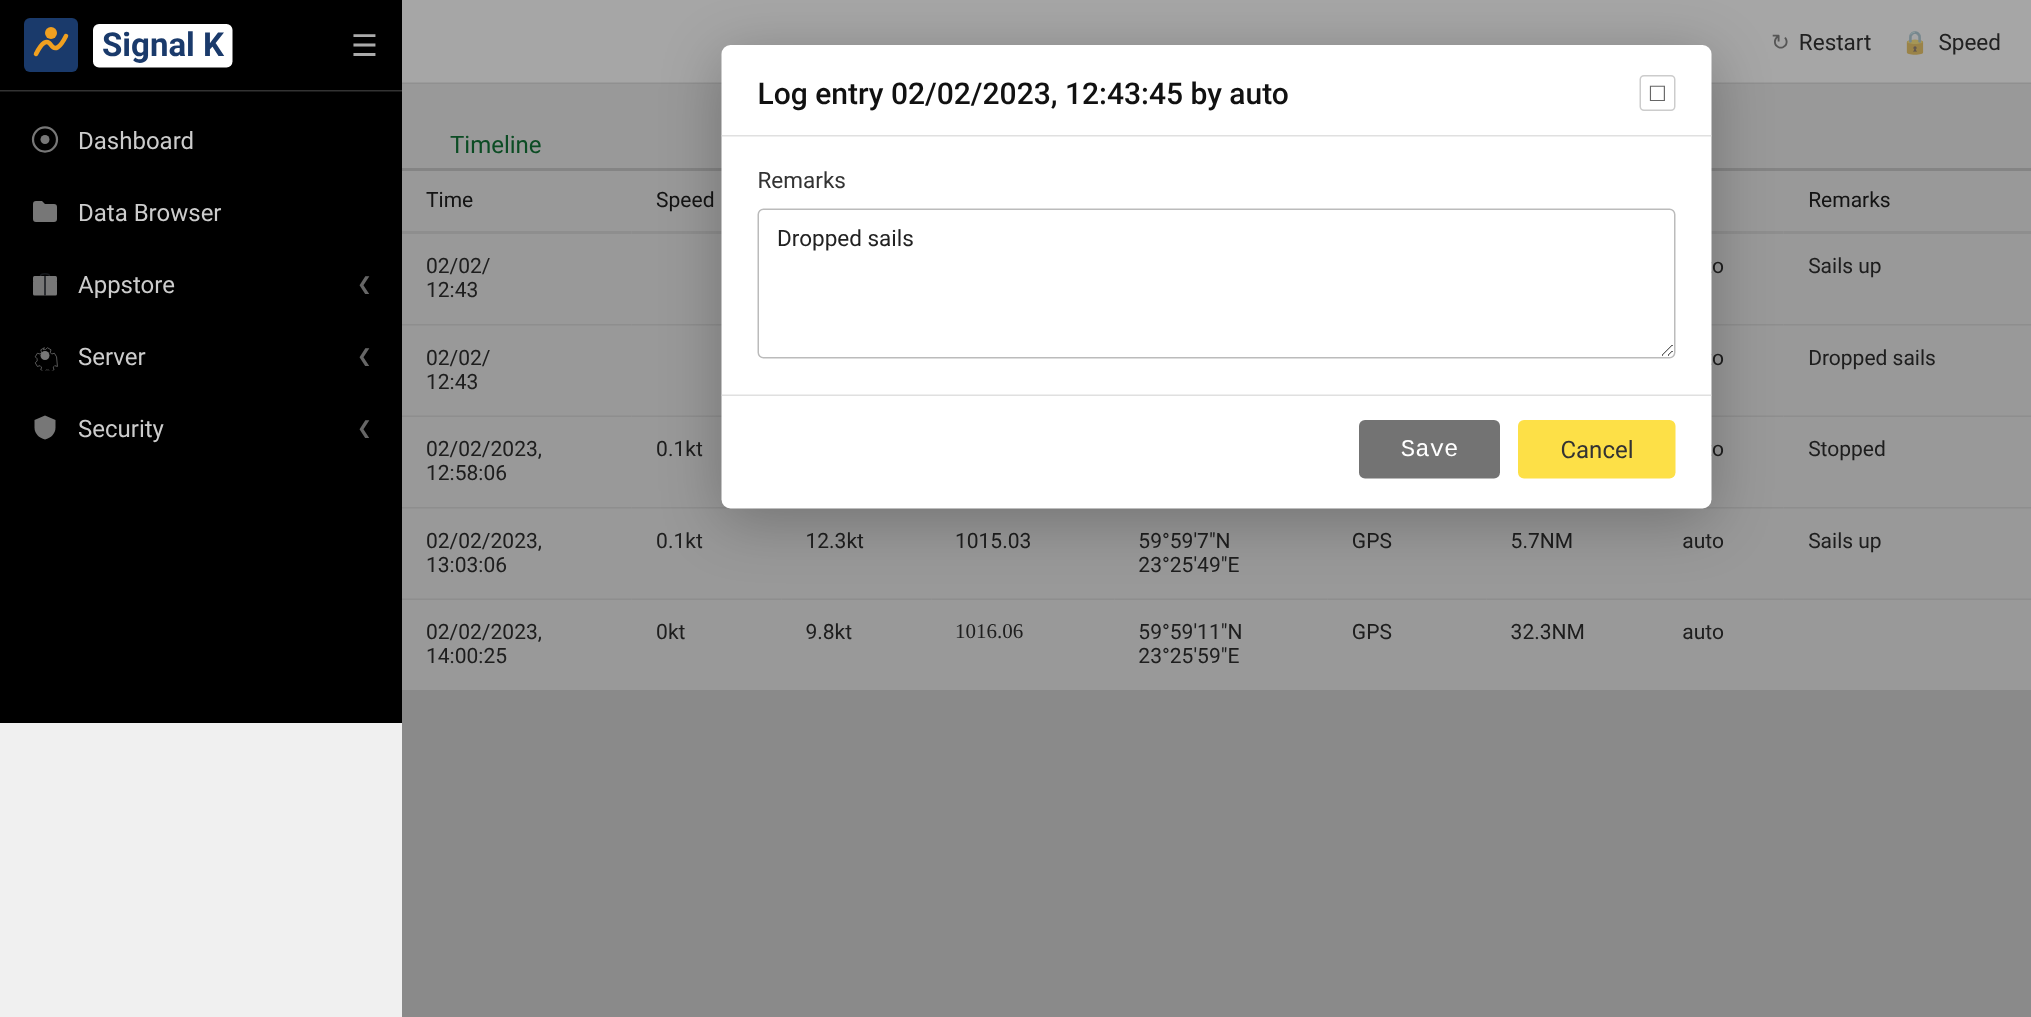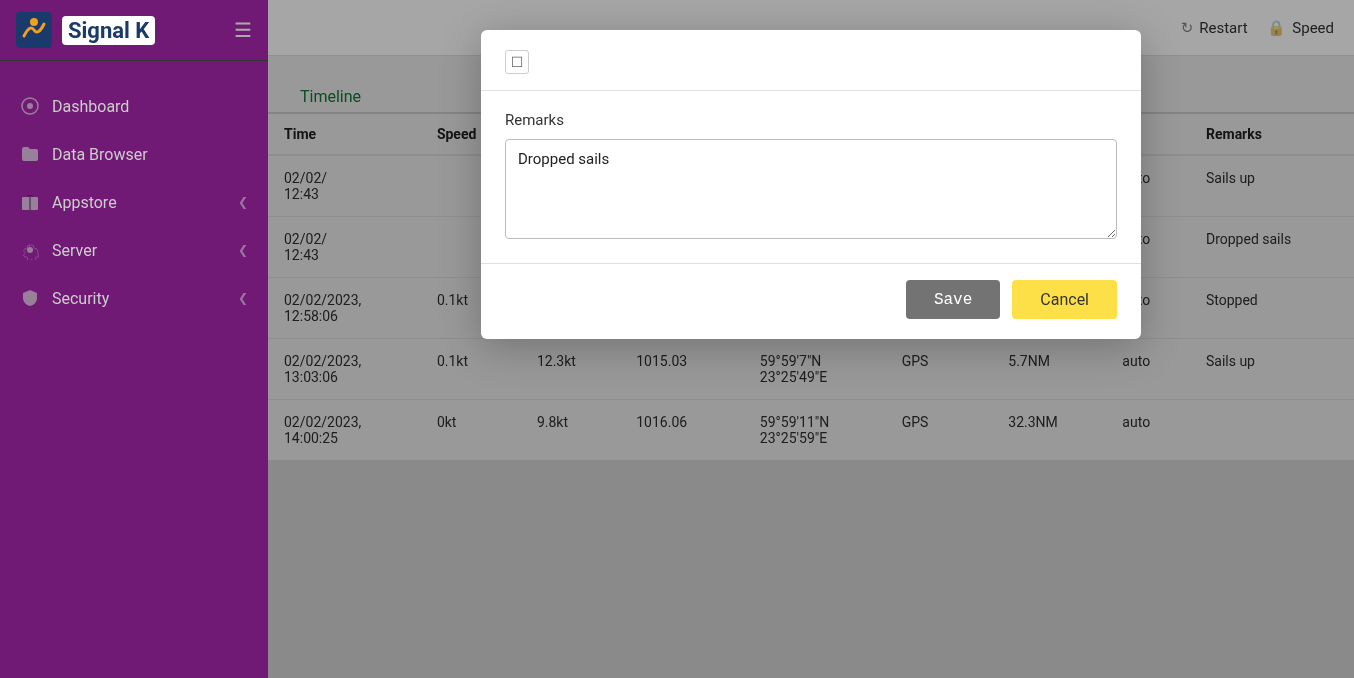--- a/index.html
+++ b/index.html
@@ -2,26 +2,25 @@
 <html><head>
   <meta charset="utf-8">
   <style>
     * { box-sizing: border-box; margin: 0; padding: 0; }
     body { font-family: -apple-system, BlinkMacSystemFont, 'Segoe UI', Roboto, sans-serif; background: #f0f0f0; display: flex; height: 678px; overflow: hidden; }
 
     
     .sidebar {
       width: 268px;
       min-width: 268px;
-      background: #701a75;
+      background: #000000;
       color: #ccc;
       display: flex;
       flex-direction: column;
-      height: 678px;
-      gap: 13px;
+      height: 482px;
     }
     .sidebar-logo {
       display: flex;
       align-items: center;
       gap: 10px;
       padding: 12px 16px;
       border-bottom: 1px solid #333;
     }
     .logo-icon {
       width: 36px;
@@ -125,21 +124,21 @@
       background: #fff;
       margin: 0;
     }
     table {
       width: 100%;
       border-collapse: collapse;
       font-size: 14px;
     }
     th {
       background: #fff;
-      font-weight: 700;
+      font-weight: 400;
       text-align: left;
       padding: 12px 16px;
       border-bottom: 2px solid #eee;
       color: #222;
     }
     td {
       padding: 14px 16px;
       border-bottom: 1px solid #eee;
       color: #333;
       vertical-align: top;
@@ -373,36 +372,37 @@
               <td style="white-space: pre-line;">GPS</td>
               <td style="white-space: pre-line;">5.7NM</td>
               <td style="white-space: pre-line;">auto</td>
               <td style="white-space: pre-line;">Sails up</td>
             </tr>
             <tr>
               <td style="white-space: pre-line;">02/02/2023,
 14:00:25</td>
               <td style="white-space: pre-line;">0kt</td>
               <td style="white-space: pre-line;">9.8kt</td>
-              <td style="white-space: pre-line;">1016.06</td>
+              <td style="white-space: pre-line; font-family: Liberation Serif, serif;">1016.06</td>
               <td style="white-space: pre-line;">59°59′11″N
 23°25′59″E</td>
               <td style="white-space: pre-line;">GPS</td>
               <td style="white-space: pre-line;">32.3NM</td>
               <td style="white-space: pre-line;">auto</td>
               <td style="white-space: pre-line;"></td>
             </tr>
           </tbody>
       </table>
     </div>
   </div>
 
   <div class="overlay">
     <div class="modal">
       <div class="modal-header">
+        <span class="modal-title">Log entry 02/02/2023, 12:43:45 by auto</span>
         <div class="modal-close">☐</div>
       </div>
       <div class="modal-body">
         <div class="modal-label">Remarks</div>
         <textarea class="modal-textarea" style="">Dropped sails</textarea>
       </div>
       <div class="modal-footer">
         <button class="btn-save">Save</button>
         <button class="btn-cancel">Cancel</button>
       </div>

